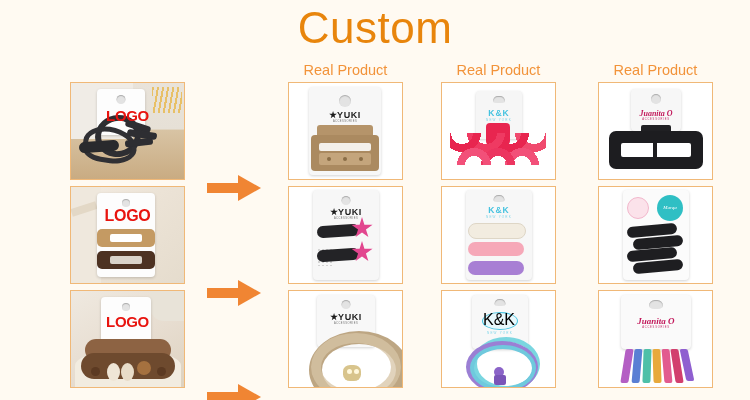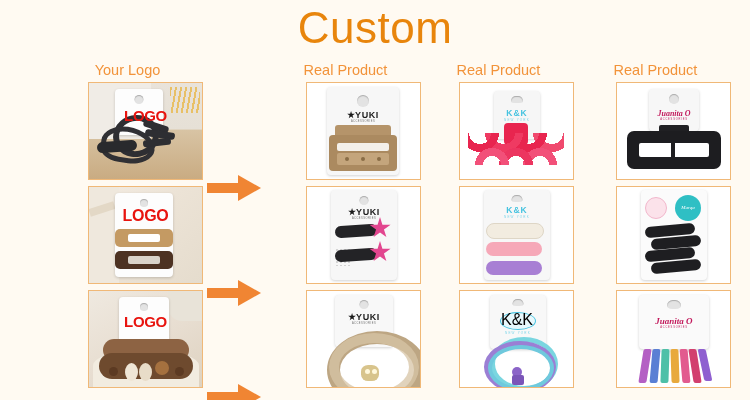--- a/index.html
+++ b/index.html
@@ -39,21 +39,20 @@
   }
   .arrow.a0{left:207px;top:117px;}
   .arrow.a1{left:207px;top:222px;}
   .arrow.a2{left:207px;top:326px;}
 
   
   .cell{
     position:absolute;width:113px;height:96px;
     border:1px solid #F0B877;background:#bef264;
     overflow:hidden;
-    margin-left:18px;
   }
   .cell .inner{position:absolute;inset:0;}
 
   
   .bg-wood{background:linear-gradient(#e9e3da 0%,#e6e0d6 48%,#d8c4a4 49%,#c9ab82 100%);}
   .bg-marble{background:linear-gradient(135deg,#f3ece3 0%,#ece3d6 45%,#e5dccd 100%);}
   .bg-cream{background:linear-gradient(150deg,#efe9e0 0%,#e7ddd0 55%,#ded2c0 100%);}
   .bg-white{background:#ffffff;}
 
   
@@ -104,21 +103,20 @@
   .snapclip{position:absolute;border-radius:50%/50%;}
   .dot{position:absolute;border-radius:50%;}
 </style>
 </head>
 <body>
 
 <div class="page-title">Custom</div>
 
 <div class="grid">
 
-  <div class="col-head c0">Your Logo</div>
   <div class="col-head c1">Real Product</div>
   <div class="col-head c2">Real Product</div>
   <div class="col-head c3">Real Product</div>
 
   <div class="arrow a0">
     <div class="shaft"></div>
       <div class="head"></div>
   </div>
   <div class="arrow a1">
     <div class="shaft"></div>

